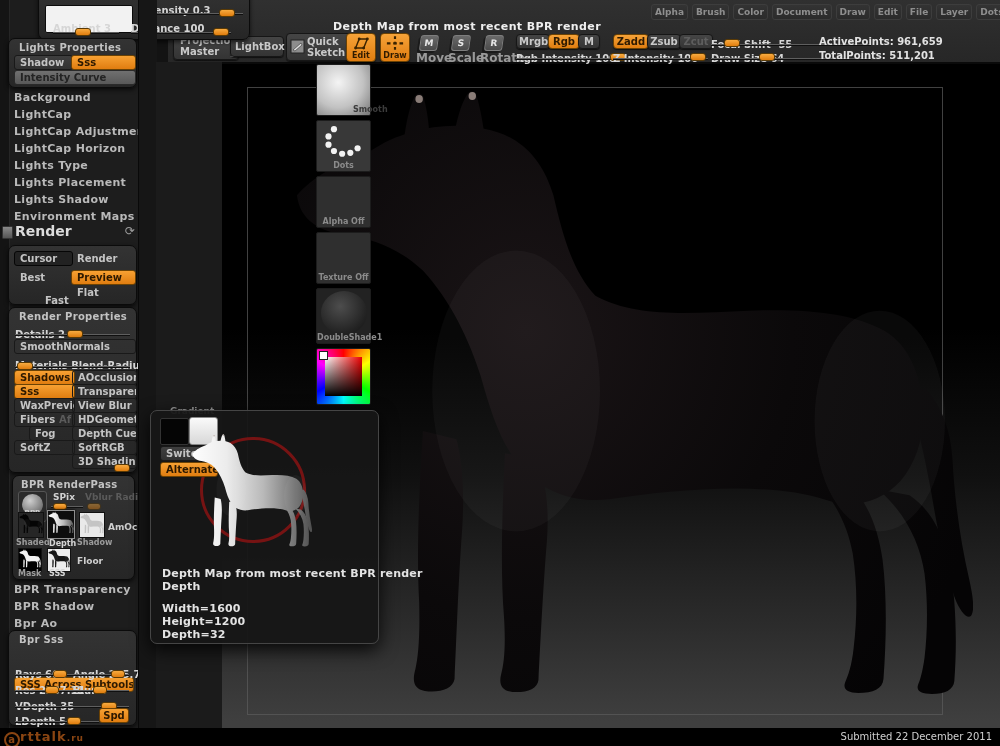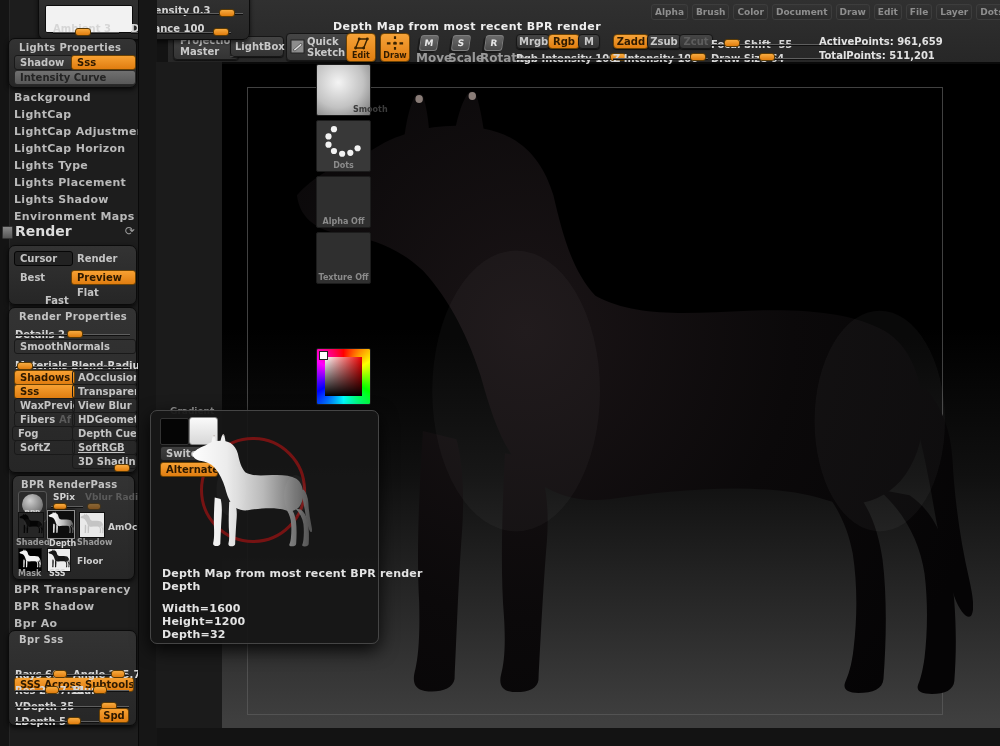--- a/index.html
+++ b/index.html
@@ -264,24 +264,24 @@
       <div class="pbtn" style="left:63px;top:62px;width:58px;background:none;">AOcclusion</div>
       <div class="pbtn on" style="left:5px;top:76px;width:54px;">Sss</div>
       <div class="pbtn" style="left:63px;top:76px;width:58px;background:none;">Transparent</div>
       <div class="pbtn" style="left:5px;top:90px;width:54px;background:none;">WaxPreview</div>
       <div class="pbtn" style="left:63px;top:90px;width:58px;background:none;">View Blur</div>
       <div class="pbtn" style="left:5px;top:104px;width:54px;background:none;">
         <span>Fibers</span>
         <span class="dimlab" style="float:right;margin-right:3px;">Af</span>
       </div>
       <div class="pbtn" style="left:63px;top:104px;width:58px;background:none;">HDGeometry</div>
-      <div class="pbtn" style="left:3px;top:118px;width:54px;background:none;">Fog</div>
+      <div class="pbtn" style="left:20px;top:118px;width:54px;background:none;">Fog</div>
       <div class="pbtn" style="left:63px;top:118px;width:58px;background:none;">Depth Cue</div>
       <div class="pbtn" style="left:5px;top:132px;width:54px;background:none;">SoftZ</div>
-      <div class="pbtn" style="left:63px;top:132px;width:58px;background:none;text-decoration:underline;">SoftRGB</div>
+      <div class="pbtn" style="left:63px;top:132px;width:58px;background:none;">SoftRGB</div>
       <div class="pbtn on" style="left:5px;top:146px;width:54px;margin-top:29px;">Flatten</div>
       <div class="pbtn" style="left:63px;top:146px;width:58px;background:none;">3D Shading</div>
       <div class="hnd" style="left:105px;top:156px;"></div>
     </div>
 
     <div class="panel" style="left:12px;top:475px;width:121px;height:103px;">
       <div class="ph" style="padding-left:8px;">BPR RenderPass</div>
       <div class="abs" style="left:5px;top:15px;width:27px;height:29px;background:#2a2a2a;border:1px solid #555;border-radius:3px;">
         <div style="width:21px;height:21px;margin:2px auto 0;border-radius:50%;background:radial-gradient(circle at 38% 32%,#cfcfcf,#8a8a8a 55%,#4e4e4e);"></div>
         <div style="text-align:center;font-size:7px;font-weight:bold;color:#cfcfcf;margin-top:-6px;">BPR</div>
@@ -384,20 +384,24 @@
           </g>
       </svg>
       <div class="tcap">Dots</div>
     </div>
     <div class="tile" style="top:114px;height:50px;background:#2f2f2f;">
       <div class="tcap">Alpha  Off</div>
     </div>
     <div class="tile" style="top:170px;height:50px;background:#2f2f2f;">
       <div class="tcap">Texture  Off</div>
     </div>
+    <div class="tile" style="top:226px;height:54px;background:#222;">
+      <div style="width:46px;height:44px;margin:2px auto 0;border-radius:50%;background:radial-gradient(circle at 42% 35%,#4d4d4d,#242424 65%,#101010);"></div>
+      <div class="tcap">DoubleShade1</div>
+    </div>
     <div class="tile" style="top:286px;height:55px;background:conic-gradient(#f00,#ff0,#0f0,#0ff,#00f,#f0f,#f00);">
       <div style="position:absolute;left:8px;top:8px;right:8px;bottom:8px;background:linear-gradient(to top,#000,rgba(0,0,0,0)),linear-gradient(to right,#fff,#e00);"></div>
       <div style="position:absolute;left:2px;top:2px;width:7px;height:7px;background:#fff;border:1px solid #222;"></div>
     </div>
     <div class="tinycap" style="left:14px;top:344px;font-size:9px;color:#9a9a9a;">Gradient</div>
   </div>
 
   <div id="popup">
     <div class="tip-line" style="top:156px;">Depth Map from most recent BPR render</div>
     <div class="tip-line" style="top:169px;">Depth</div>
@@ -407,14 +411,20 @@
   </div>
   <div id="red-circle"></div>
   <div class="abs over-popup" style="left:160px;top:418px;width:27px;height:25px;background:#050505;border:1px solid #333;border-radius:2px;"></div>
   <div class="abs over-popup" style="left:189px;top:417px;width:27px;height:26px;background:linear-gradient(#fafafa,#d8d8d8);border:1px solid #888;border-radius:3px;"></div>
   <div class="pbtn over-popup" style="left:160px;top:446px;width:53px;">SwitchColor</div>
   <div class="pbtn on over-popup" style="left:160px;top:462px;width:51px;">Alternate</div>
   <svg id="depth-dog" class="abs" viewBox="0 0 740 610" preserveAspectRatio="none" style="left:190px;top:434px;width:122px;height:114px;">
     <use href="#dogSym" fill="url(#depthGrad)"></use>
   </svg>
 
+  <div id="footerbar">
+    <div id="watermark">
+      <span class="ca">a</span><span>rttalk</span><span style="font-size:9px;">.ru</span>
+    </div>
+    <div id="submitted">Submitted 22 December 2011</div>
+  </div>
 
 </div>
 
 </body></html>

